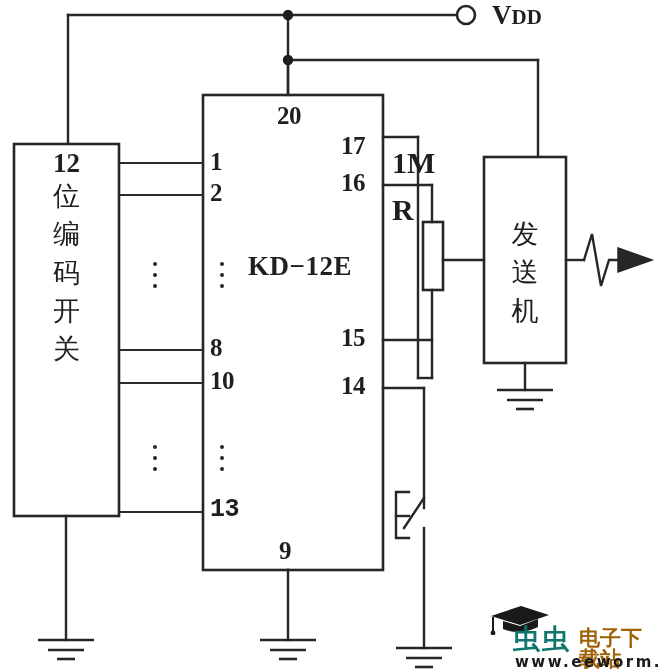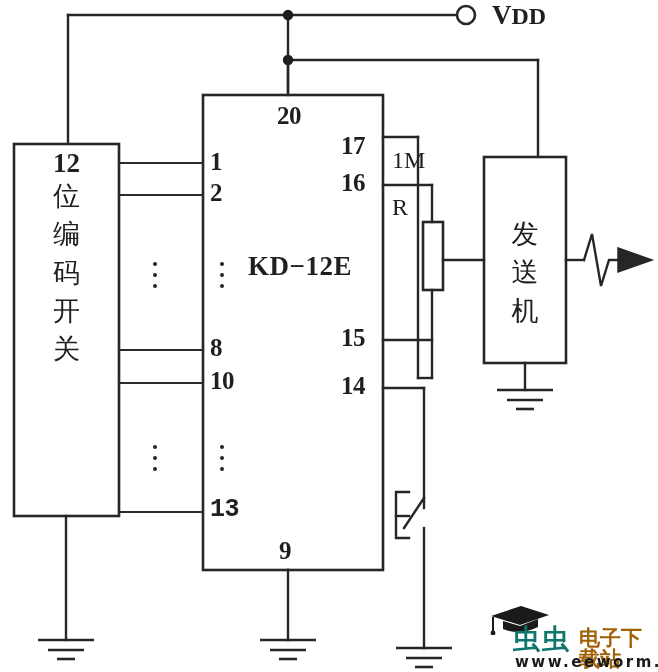--- a/index.html
+++ b/index.html
@@ -80,25 +80,25 @@
     font-size: 27px;
     font-weight: 600;
     letter-spacing: 0.5px;
   }
   .vdd {
     font-size: 27px;
     font-weight: 700;
     font-variant: small-caps;
   }
   .vdd .sub {
-    font-size: 24px;
+    font-size: 21px;
   }
   .res-lbl {
-    font-size: 24px;
-    font-weight: 400;
+    font-size: 30px;
+    font-weight: 700;
   }
   .vdots {
     position: absolute;
     display: flex;
     flex-direction: column;
     align-items: center;
     gap: 7px;
   }
   .vdots i {
     display: block;

